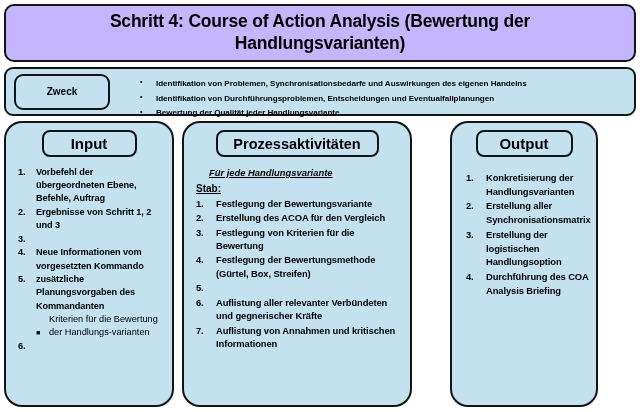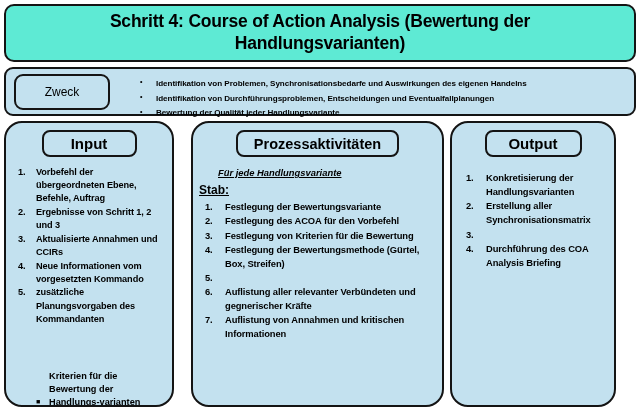--- a/index.html
+++ b/index.html
@@ -22,21 +22,21 @@
   }
 
   
   .title-box {
     position: absolute;
     left: 4px;
     top: 4px;
     width: 632px;
     height: 58px;
     box-sizing: border-box;
-    background: #5eead4;
+    background: #c4b5fd;
     border: 2.5px solid #141414;
     border-radius: 10px;
     display: flex;
     align-items: center;
     justify-content: center;
     text-align: center;
     padding: 0 40px;
   }
   .title-text {
     font-size: 17.5px;
@@ -64,22 +64,22 @@
     margin-left: 8px;
     width: 96px;
     height: 36px;
     box-sizing: border-box;
     background: #c3e1ef;
     border: 2px solid #141414;
     border-radius: 9px;
     display: flex;
     align-items: center;
     justify-content: center;
-    font-size: 12px;
-    font-weight: normal;
+    font-size: 10px;
+    font-weight: bold;
     text-align: center;
   }
   .zweck-list {
     flex: 1 1 auto;
     margin: 12px;
     padding: 15px 6px 0 12px;
     list-style: none;
     border-radius: 11px;
   }
   .zweck-list li {
@@ -104,22 +104,22 @@
     position: absolute;
     top: 121px;
     height: 286px;
     box-sizing: border-box;
     background: #c3e1ef;
     border: 2.5px solid #141414;
     border-radius: 18px;
     overflow: hidden;
   }
   .col-input { left: 4px;   width: 170px; }
-  .col-proc  { left: 191px; width: 253px; }
-  .col-out   { left: 450px; width: 166px; }
+  .col-proc  { left: 182px; width: 230px; }
+  .col-out   { left: 450px; width: 148px; }
 
   .col-header {
     margin: 7px auto 0 auto;
     box-sizing: border-box;
     background: #c3e1ef;
     border: 2px solid #141414;
     border-radius: 8px;
     height: 27px;
     display: flex;
     align-items: center;
@@ -166,46 +166,46 @@
 
   ul.sub {
     margin: 0;
     padding: 0;
     list-style: none;
   }
   ul.sub > li {
     display: flex;
     align-items: flex-end;
     font-size: 9.2px;
-    font-weight: bold;
+    font-weight: normal;
     line-height: 1.43;
     padding-left: 24px;
-    margin-top: 44px;
   }
   .sub-marker {
     flex: 0 0 auto;
     width: 13px;
     font-size: 7px;
     line-height: 1.85;
   }
   .sub-text { flex: 1 1 auto; }
 
   
   .proc-sub {
     font-size: 9.4px;
     font-weight: bold;
     font-style: italic;
     text-decoration: underline;
     margin-left: 19px;
     line-height: 1.55;
   }
   .proc-stab {
-    font-size: 12px;
+    font-size: 10px;
     font-weight: bold;
     text-decoration: underline;
+    margin-left: 6px;
     line-height: 1.55;
     margin-bottom: 1px;
   }
   .col-proc ol.num > li {
     font-size: 9.4px;
     line-height: 1.46;
     margin-bottom: 0.5px;
   }
   .col-proc .num-marker { width: 20px; padding-left: 6px; }
 
@@ -243,21 +243,20 @@
         <li>
           <span class="num-marker">1.</span>
           <span class="num-text">Vorbefehl der übergeordneten Ebene, Befehle, Auftrag</span>
         </li>
         <li>
           <span class="num-marker">2.</span>
           <span class="num-text">Ergebnisse von Schritt 1, 2 und 3</span>
         </li>
         <li>
           <span class="num-marker">3.</span>
-          <span class="num-text">Aktualisierte Annahmen und CCIRs</span>
         </li>
         <li>
           <span class="num-marker">4.</span>
           <span class="num-text">Neue Informationen vom vorgesetzten Kommando</span>
         </li>
         <li>
           <span class="num-marker">5.</span>
           <span class="num-text">zusätzliche Planungsvorgaben des Kommandanten</span>
         </li>
       </ol>
@@ -280,21 +279,21 @@
     <div class="col-body">
       <div class="proc-sub">Für jede Handlungsvariante</div>
       <div class="proc-stab">Stab:</div>
       <ol class="num">
         <li>
           <span class="num-marker">1.</span>
           <span class="num-text">Festlegung der Bewertungsvariante</span>
         </li>
         <li>
           <span class="num-marker">2.</span>
-          <span class="num-text">Festlegung des ACOA für den Vorbefehl</span>
+          <span class="num-text">Erstellung des ACOA für den Vergleich</span>
         </li>
         <li>
           <span class="num-marker">3.</span>
           <span class="num-text">Festlegung von Kriterien für die Bewertung</span>
         </li>
         <li>
           <span class="num-marker">4.</span>
           <span class="num-text">Festlegung der Bewertungsmethode (Gürtel, Box, Streifen)</span>
         </li>
         <li>
@@ -319,20 +318,21 @@
         <li>
           <span class="num-marker">1.</span>
           <span class="num-text">Konkretisierung der Handlungsvarianten</span>
         </li>
         <li>
           <span class="num-marker">2.</span>
           <span class="num-text">Erstellung aller Synchronisationsmatrix</span>
         </li>
         <li>
           <span class="num-marker">3.</span>
+          <span class="num-text">Erstellung der logistischen Handlungsoption</span>
         </li>
         <li>
           <span class="num-marker">4.</span>
           <span class="num-text">Durchführung des COA Analysis Briefing</span>
         </li>
       </ol>
     </div>
   </div>
 
 </div>

